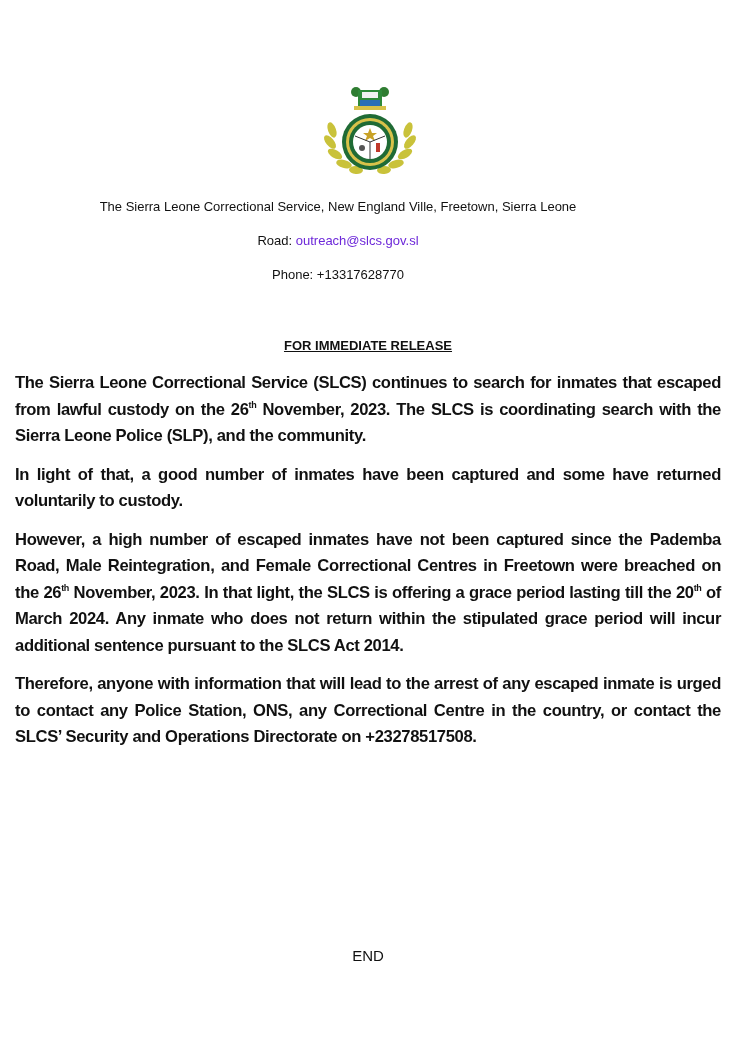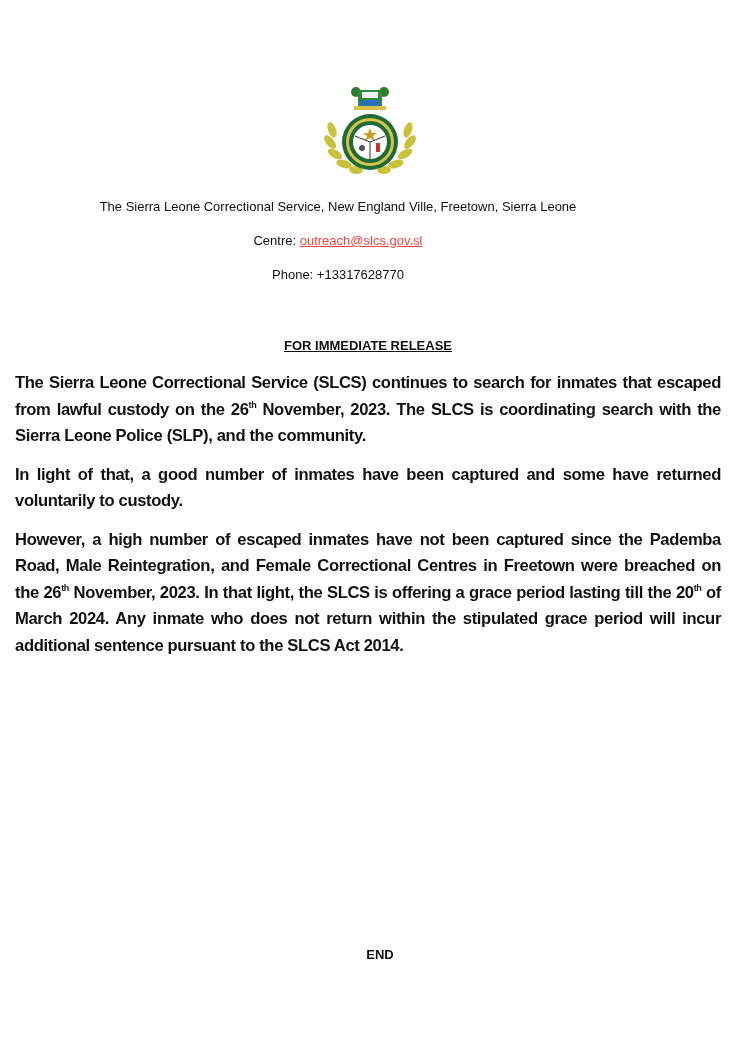--- a/index.html
+++ b/index.html
@@ -1,28 +1,28 @@
 <!DOCTYPE html>
 <html><head>
 <meta charset="utf-8">
 <style>
   html, body { margin: 0; padding: 0; background: #ffffff; }
   body { width: 750px; height: 1050px; position: relative; overflow: hidden;
          font-family: "Liberation Sans", sans-serif; color: #111; }
   .logo { position: absolute; left: 318px; top: 80px; width: 104px; height: 100px; }
   .hdr { position: absolute; left: 0; width: 676px; text-align: center; font-size: 13px; color: #111; }
-  .hdr a { color: #ef4444; text-decoration: underline; }
+  .hdr a { color: #6d28d9; }
   .release { position: absolute; left: 0; width: 736px; top: 338px; text-align: center;
              font-size: 13px; font-weight: bold; text-decoration: underline; }
   .body { position: absolute; left: 15px; width: 706px; top: 370px; font-weight: bold; }
   .body p { margin: 0 0 12px 0; font-size: 16.6px; line-height: 26.5px; text-align: justify;
             letter-spacing: -0.35px; font-family: "Liberation Sans Narrow", "Liberation Sans", sans-serif; }
   sup { font-size: 9px; line-height: 0; vertical-align: 7px; }
-  .end { position: absolute; left: 12px; width: 736px; top: 947px; text-align: center;
-         font-weight: bold; font-size: 13px; }
+  .end { position: absolute; left: 0; width: 736px; top: 947px; text-align: center;
+         font-weight: normal; font-size: 15px; }
 </style>
 </head>
 <body>
 
 <svg class="logo" viewBox="0 0 104 100">
 
   <g fill="#c9c23a">
     <ellipse cx="14" cy="50" rx="4" ry="8" transform="rotate(-20 14 50)"></ellipse>
     <ellipse cx="12" cy="62" rx="4" ry="8" transform="rotate(-40 12 62)"></ellipse>
     <ellipse cx="17" cy="74" rx="4" ry="8" transform="rotate(-60 17 74)"></ellipse>
@@ -51,25 +51,26 @@
   <polygon points="52,48 54,53 59,53 55,56 57,61 52,58 47,61 49,56 45,53 50,53" fill="#c9a227"></polygon>
   <line x1="52" y1="62" x2="52" y2="79" stroke="#333" stroke-width="1"></line>
   <line x1="52" y1="62" x2="37" y2="56" stroke="#333" stroke-width="1"></line>
   <line x1="52" y1="62" x2="67" y2="56" stroke="#333" stroke-width="1"></line>
   <circle cx="44" cy="68" r="3" fill="#555"></circle>
   <rect x="58" y="63" width="4" height="9" fill="#c0392b"></rect>
 </svg>
 
 <div class="hdr" style="top:199px">The Sierra Leone Correctional Service, New England Ville, Freetown, Sierra Leone</div>
 <div class="hdr" style="top:233px">
-  <span>Centre: </span><a>outreach@slcs.gov.sl</a>
+  <span>Road: </span><a>outreach@slcs.gov.sl</a>
 </div>
 <div class="hdr" style="top:267px">Phone: +13317628770</div>
 
 <div class="release">FOR IMMEDIATE RELEASE</div>
 
 <div class="body">
   <p><span>The Sierra Leone Correctional Service (SLCS) continues to search for inmates that escaped from lawful custody on the 26</span><sup>th</sup><span> November, 2023. The SLCS is coordinating search with the Sierra Leone Police (SLP), and the community.</span></p>
   <p>In light of that, a good number of inmates have been captured and some have returned voluntarily to custody.</p>
   <p><span>However, a high number of escaped inmates have not been captured since the Pademba Road, Male Reintegration, and Female Correctional Centres in Freetown were breached on the 26</span><sup>th</sup><span> November, 2023. In that light, the SLCS is offering a grace period lasting till the 20</span><sup>th</sup><span> of March 2024. Any inmate who does not return within the stipulated grace period will incur additional sentence pursuant to the SLCS Act 2014.</span></p>
+  <p>Therefore, anyone with information that will lead to the arrest of any escaped inmate is urged to contact any Police Station, ONS, any Correctional Centre in the country, or contact the SLCS’ Security and Operations Directorate on +23278517508.</p>
 </div>
 
 <div class="end">END</div>
 
 </body></html>

